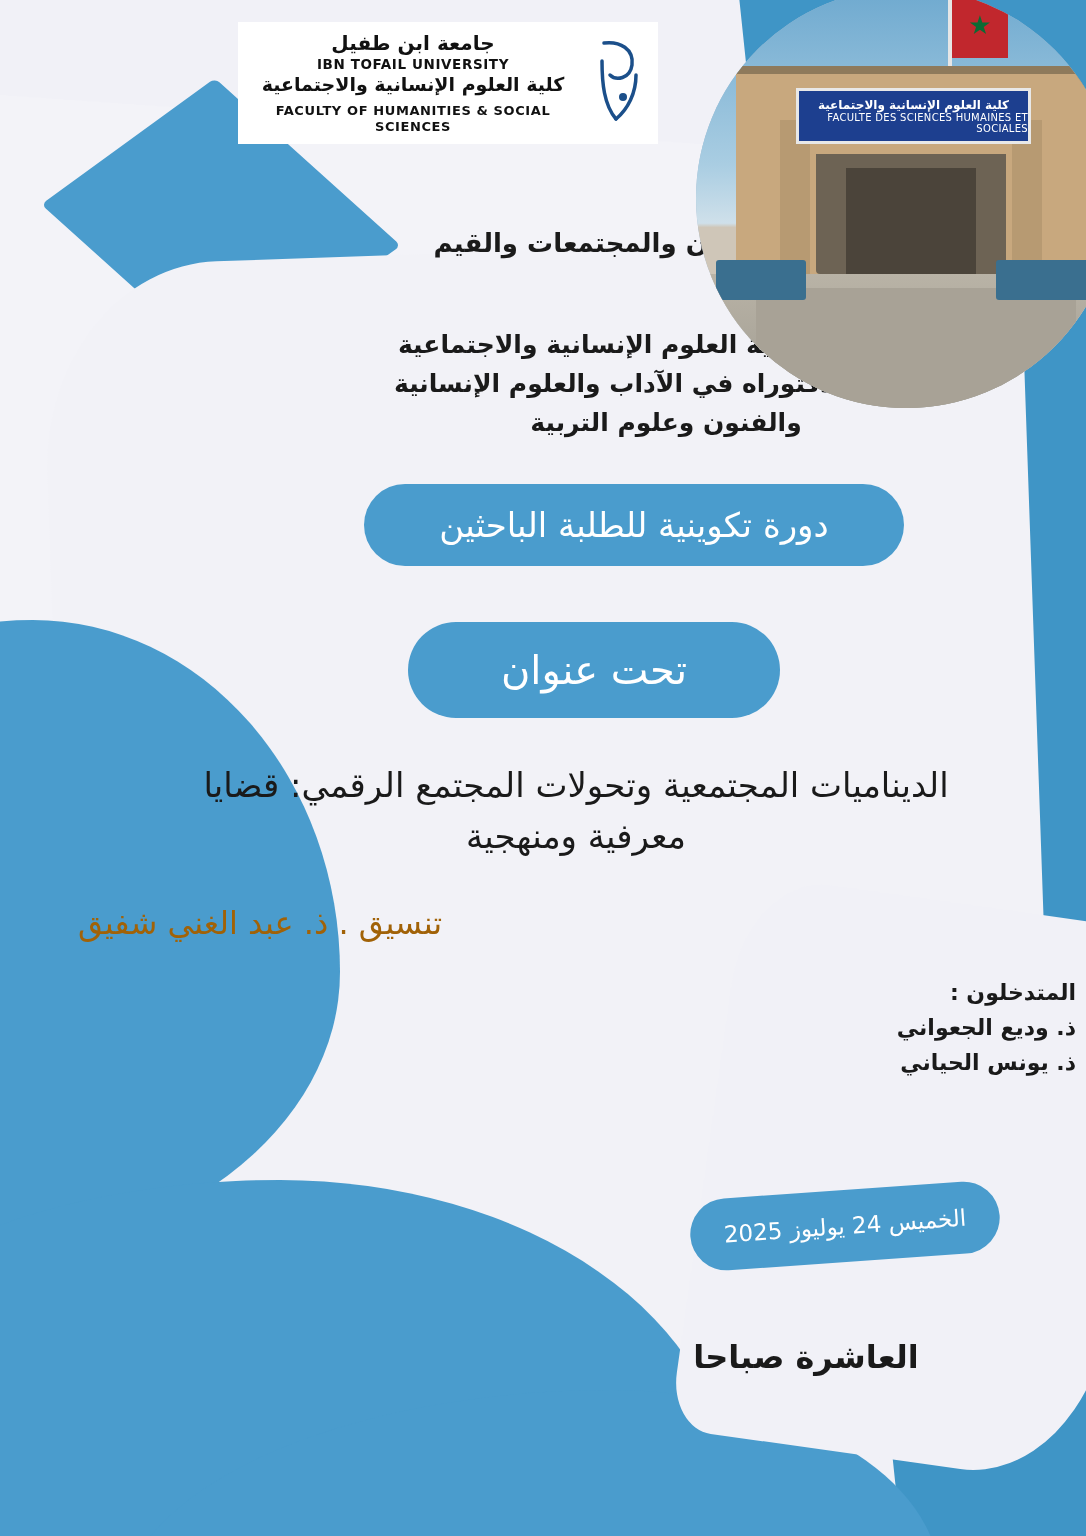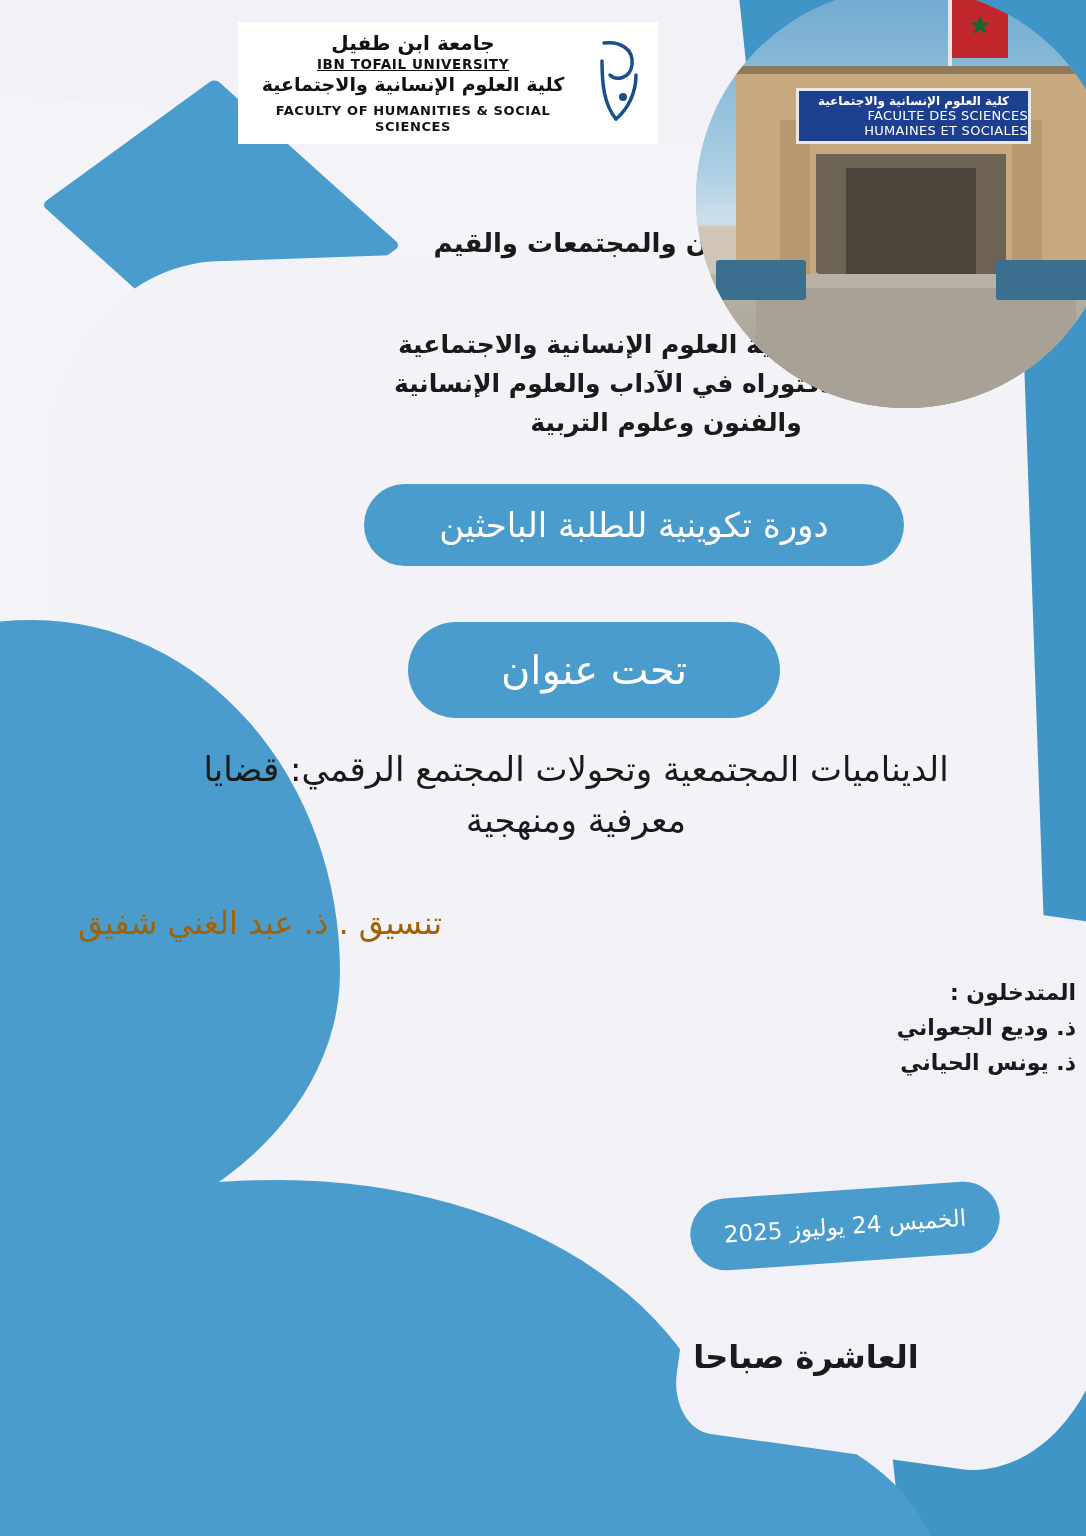--- a/index.html
+++ b/index.html
@@ -102,21 +102,20 @@
   }
   .logo-mark svg { width: 100%; height: 100%; display: block; }
   .logo-text { flex: 1; text-align: center; line-height: 1.25; }
   .logo-ar1 {
     font-size: 20px; font-weight: 700; color: #111; direction: rtl;
     letter-spacing: .5px;
   }
   .logo-en1 {
     font-size: 13.5px; font-weight: 700; color: #111; direction: ltr;
     letter-spacing: .6px;
-    text-decoration: underline;
   }
   .logo-ar2 { font-size: 19px; font-weight: 700; color: #111; direction: rtl; }
   .logo-en2 {
     font-size: 13px; font-weight: 700; color: #111; direction: ltr;
     letter-spacing: .6px; margin-top: 6px;
   }
 
   
   .photo-circle {
     position: absolute; right: -30px; top: -12px;
@@ -138,21 +137,21 @@
     position: absolute; left: 40px; top: 78px; width: 350px; height: 22px;
     background: #8e7a5c;
   }
   .ph-sign {
     position: absolute; left: 100px; top: 100px; width: 235px; height: 56px;
     background: #1d3f8f; border: 3px solid #e8e8e8;
     display: flex; flex-direction: column; align-items: center; justify-content: center;
     color: #fff;
   }
   .ph-sign .l1 { font-size: 12px; font-weight: 700; }
-  .ph-sign .l2 { font-size: 13px; letter-spacing: .3px; }
+  .ph-sign .l2 { font-size: 10px; letter-spacing: .3px; }
   .ph-arch {
     position: absolute; left: 120px; top: 166px; width: 190px; height: 120px;
     background: #6d6354;
     border-radius: 0 0 4px 4px;
   }
   .ph-arch-inner {
     position: absolute; left: 150px; top: 180px; width: 130px; height: 106px;
     background: #4b443a;
   }
   .ph-col-l { position: absolute; left: 84px; top: 132px; width: 30px; height: 160px; background: #b79a72; }
@@ -200,21 +199,21 @@
     border-radius: 60px;
     font-weight: 400;
   }
   .pill-course {
     right: 182px; top: 484px; width: 540px; height: 82px; font-size: 34px;
   }
   .pill-under {
     right: 306px; top: 622px; width: 372px; height: 96px; font-size: 40px;
   }
   .title-main {
-    position: absolute; right: 110px; top: 744px; width: 800px;
+    position: absolute; right: 110px; top: 760px; width: 800px;
     text-align: center; font-size: 34px; color: #1a1a1a; line-height: 1.5;
   }
   .coord-person {
     position: absolute; right: 108px; top: 904px; width: 900px;
     text-align: left; font-size: 32px; color: #a16207;
   }
   .speakers {
     position: absolute; right: 10px; top: 975px; width: 1022px;
     text-align: left; font-size: 22px; font-weight: 700; color: #1a1a1a;
     line-height: 1.6; direction: rtl; padding-left: 60px;

